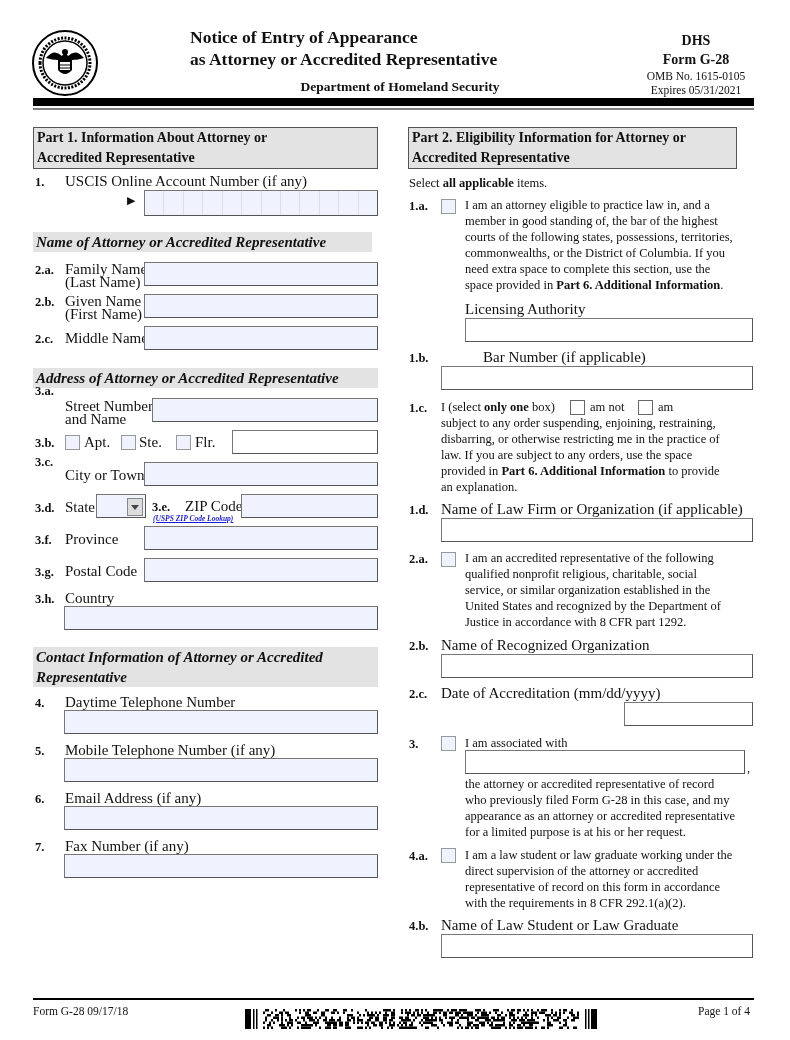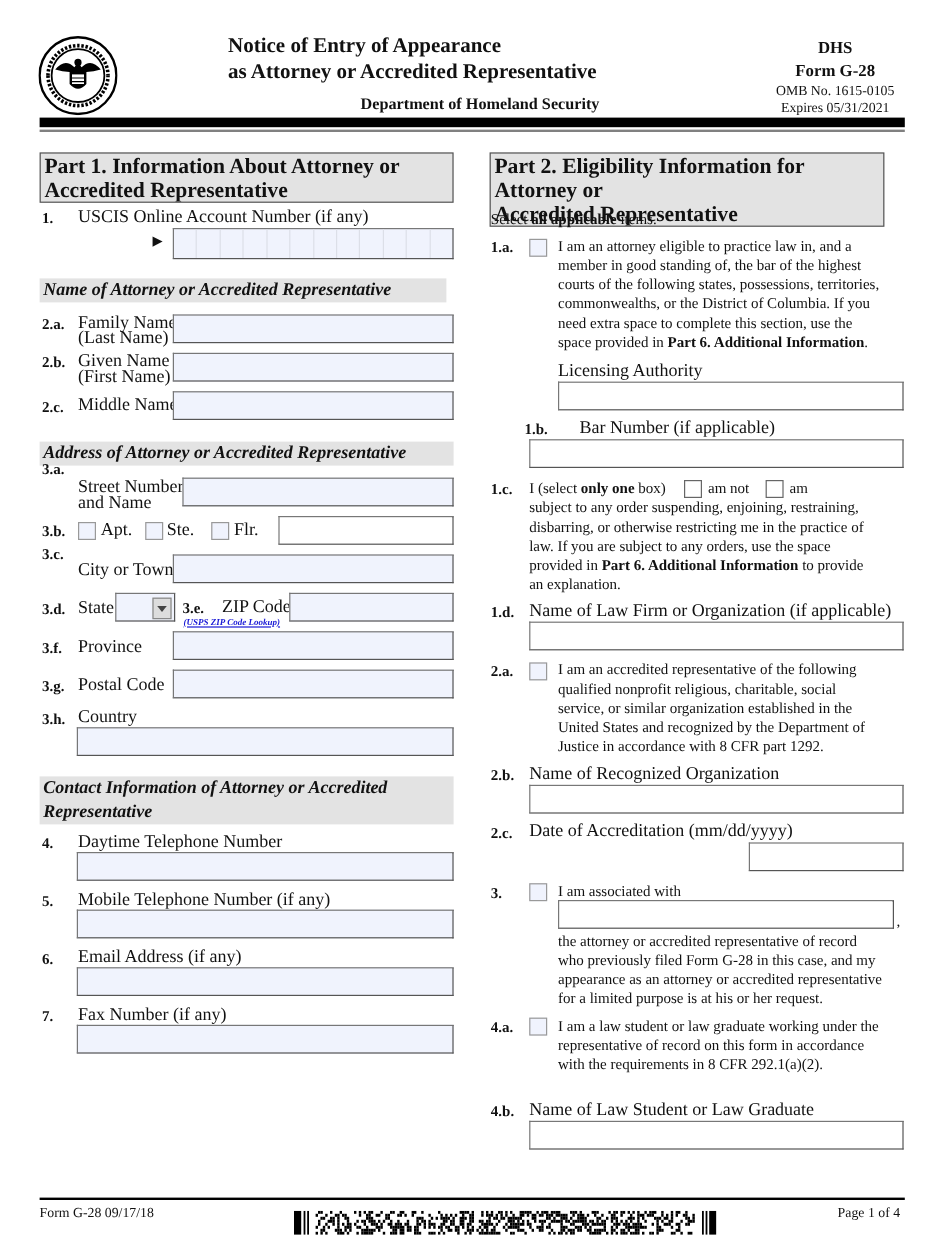--- a/index.html
+++ b/index.html
@@ -7,21 +7,21 @@
   body { font-family: "Liberation Serif", "DejaVu Serif", serif; color: #111; font-size: 12.5px; position: relative; }
   .abs { position: absolute; }
   .seal { left: 32px; top: 30px; width: 66px; height: 66px; }
   .title { left: 190px; width: 420px; text-align: left; font-weight: bold; font-size: 17.5px; line-height: 21px; }
   .subtitle { left: 190px; width: 420px; text-align: center; font-weight: bold; font-size: 13.5px; }
   .formid { left: 630px; width: 132px; text-align: center; }
   .formid .b { font-weight: bold; font-size: 14px; line-height: 19px; }
   .formid .s { font-size: 11.5px; line-height: 14px; }
   .bar-black { left: 33px; top: 98px; width: 721px; height: 8px; background: #000; }
   .bar-gray { left: 33px; top: 108px; width: 721px; height: 2px; background: #808080; }
-  .part-head { background: #e3e3e3; border: 1.5px solid #555; font-weight: bold; font-size: 18px; line-height: 20px; padding: 0 3px; }
+  .part-head { background: #e3e3e3; border: 1.5px solid #555; font-weight: bold; font-size: 14px; line-height: 20px; padding: 0 3px; }
   .sec-head { background: #e3e3e3; font-weight: bold; font-style: italic; font-size: 15px; line-height: 20px; padding: 0 3px; }
   .num { font-weight: bold; font-size: 12.5px; }
   .lbl { font-size: 15px; line-height: 13px; }
   .field { background: #f0f3fd; border: 1px solid #777; border-right: 1.5px solid #555; border-bottom: 1.5px solid #555; height: 24px; }
   .field.white { background: #fff; }
   .cb { width: 15px; height: 15px; background: #f0f3fd; border: 1px solid #999; }
   .cb.white { background: #fff; border-color: #666; }
   .para { font-size: 12.5px; line-height: 16px; }
   .cells { display: flex; }
   .cells span { flex: 1; border-right: 1px solid #dcdfe8; height: 100%; }
@@ -189,21 +189,21 @@
   <div>I am an attorney eligible to practice law in, and a</div>
   <div>member in good standing of, the bar of the highest</div>
   <div>courts of the following states, possessions, territories,</div>
   <div>commonwealths, or the District of Columbia.  If you</div>
   <div>need extra space to complete this section, use the</div>
   <div><span>space provided in </span><b>Part 6. Additional Information</b><span>.</span></div>
 </div>
 <span class="abs lbl" style="left:465px; top:303px;">Licensing Authority</span>
 <div class="abs field white" style="left:465px; top:318px; width:288px;"></div>
 
-<span class="abs num" style="left:409px; top:351px;margin-left:28px;">1.b.</span>
+<span class="abs num" style="left:409px; top:351px;">1.b.</span>
 <span class="abs lbl" style="left:441px; top:351px;margin-left:42px;">Bar Number (if applicable)</span>
 <div class="abs field white" style="left:441px; top:366px; width:312px;"></div>
 
 <span class="abs num" style="left:409px; top:401px;">1.c.</span>
 <div class="abs para" style="left:441px; top:399px;">
   <span>I (select </span><b>only one</b><span> box)</span>
 </div>
 <div class="abs cb white" style="left:570px; top:400px;"></div>
 <span class="abs para" style="left:590px; top:399px;">am not</span>
 <div class="abs cb white" style="left:638px; top:400px;"></div>
@@ -247,20 +247,21 @@
   <div>the attorney or accredited representative of record</div>
   <div>who previously filed Form G-28 in this case, and my</div>
   <div>appearance as an attorney or accredited representative</div>
   <div>for a limited purpose is at his or her request.</div>
 </div>
 
 <span class="abs num" style="left:409px; top:849px;">4.a.</span>
 <div class="abs cb" style="left:441px; top:848px;"></div>
 <div class="abs para" style="left:465px; top:847px; width:295px;">
   <div>I am a law student or law graduate working under the</div>
+  <div>direct supervision of the attorney or accredited</div>
   <div>representative of record on this form in accordance</div>
   <div>with the requirements in 8 CFR 292.1(a)(2).</div>
 </div>
 
 <span class="abs num" style="left:409px; top:919px;">4.b.</span>
 <span class="abs lbl" style="left:441px; top:919px;">Name of Law Student or Law Graduate</span>
 <div class="abs field white" style="left:441px; top:934px; width:312px;"></div>
 
 <div class="abs footline"></div>
 <span class="abs foot" style="left:33px; top:1005px;">Form G-28  09/17/18</span>

